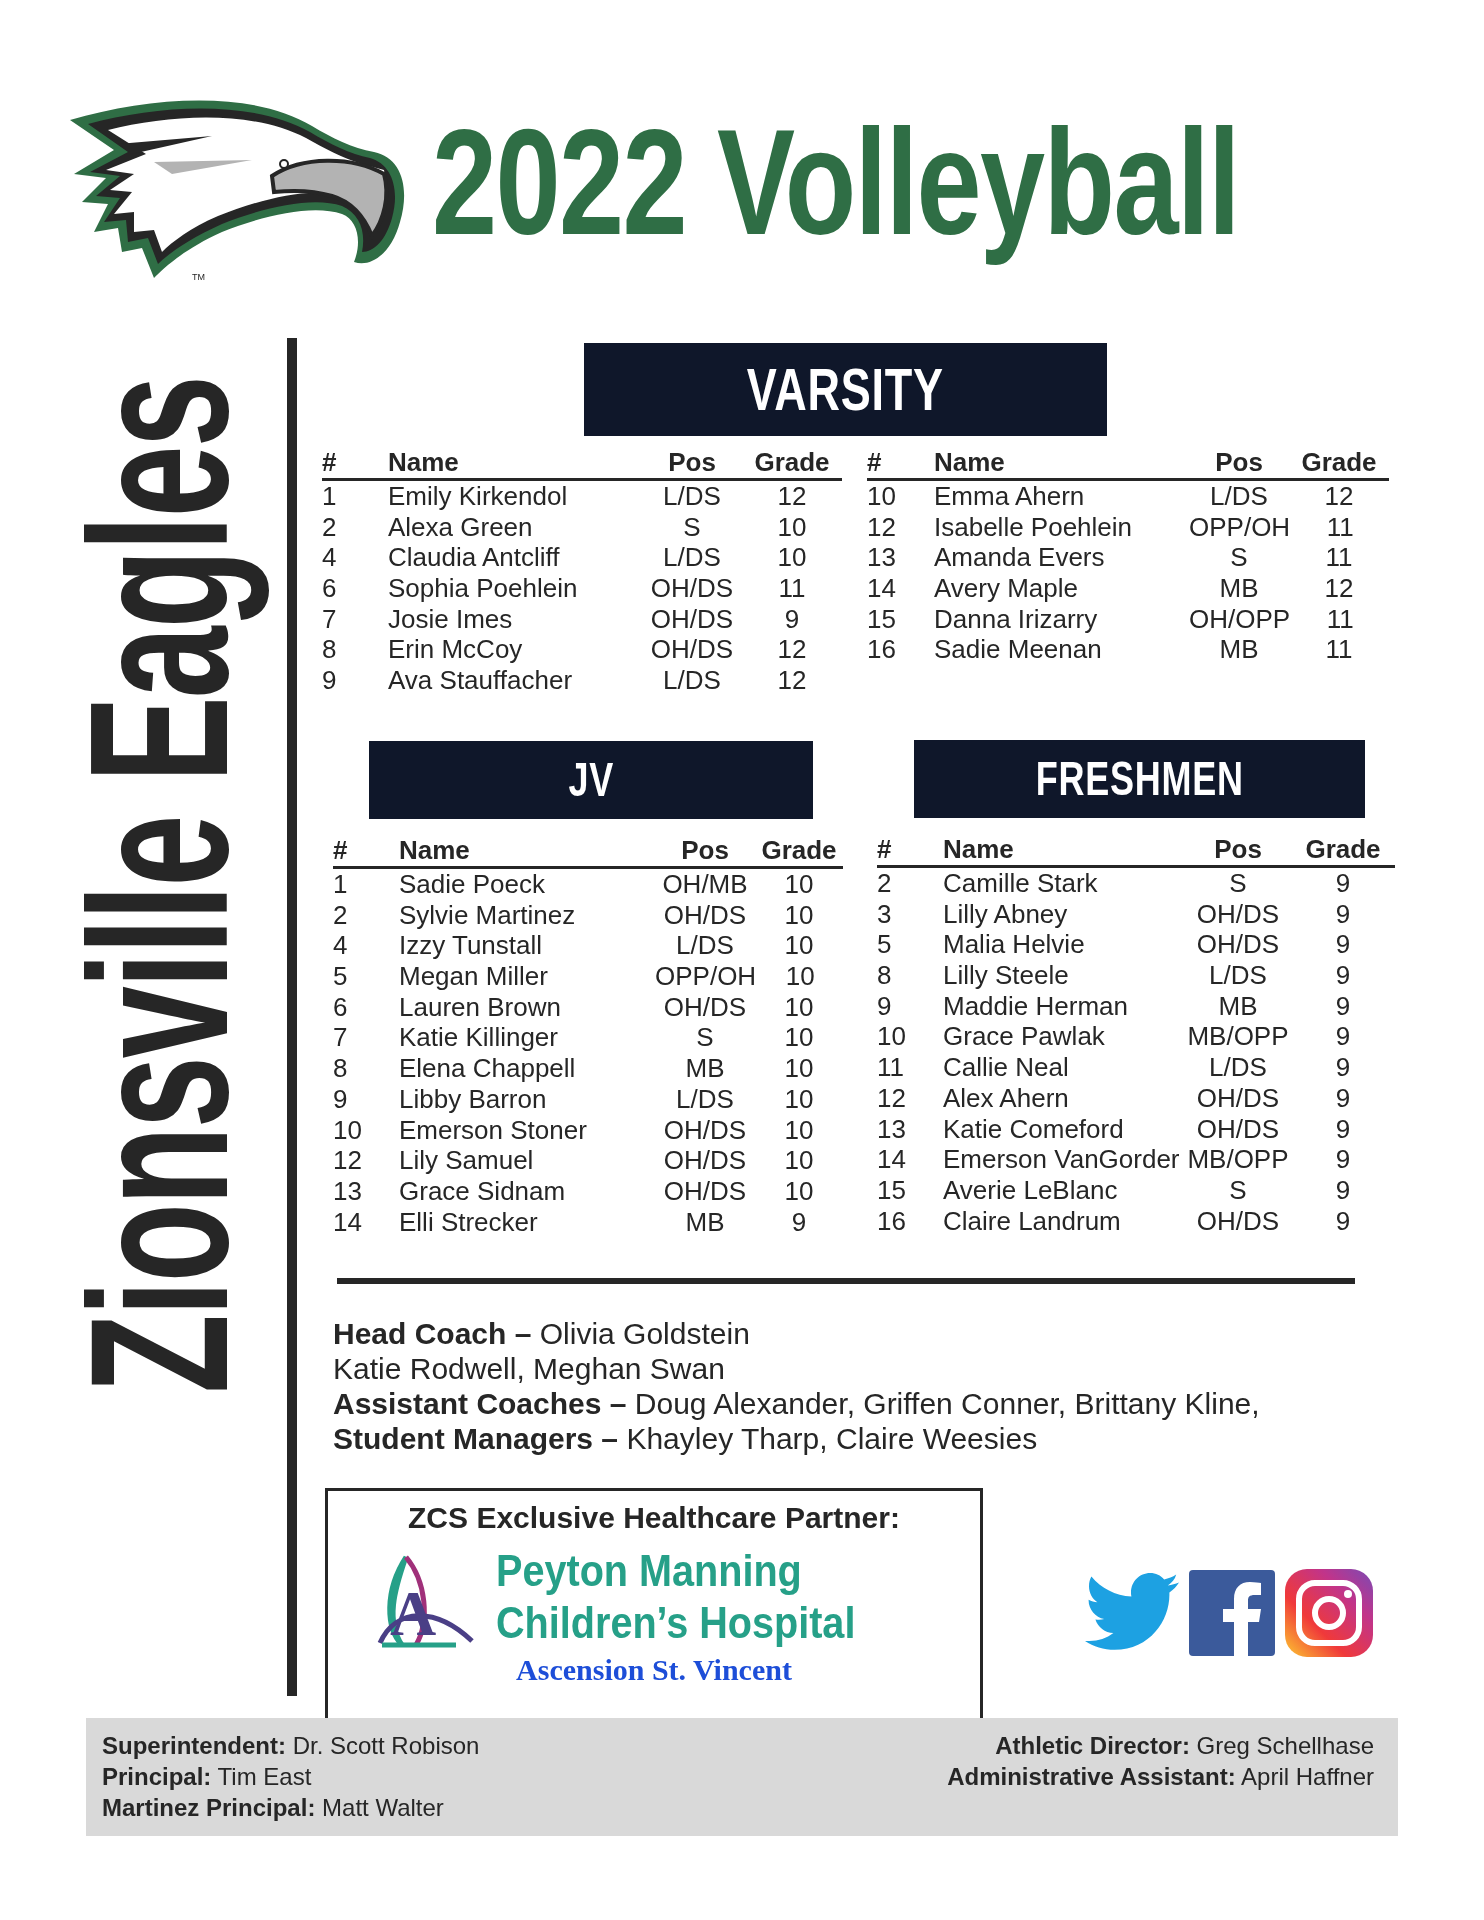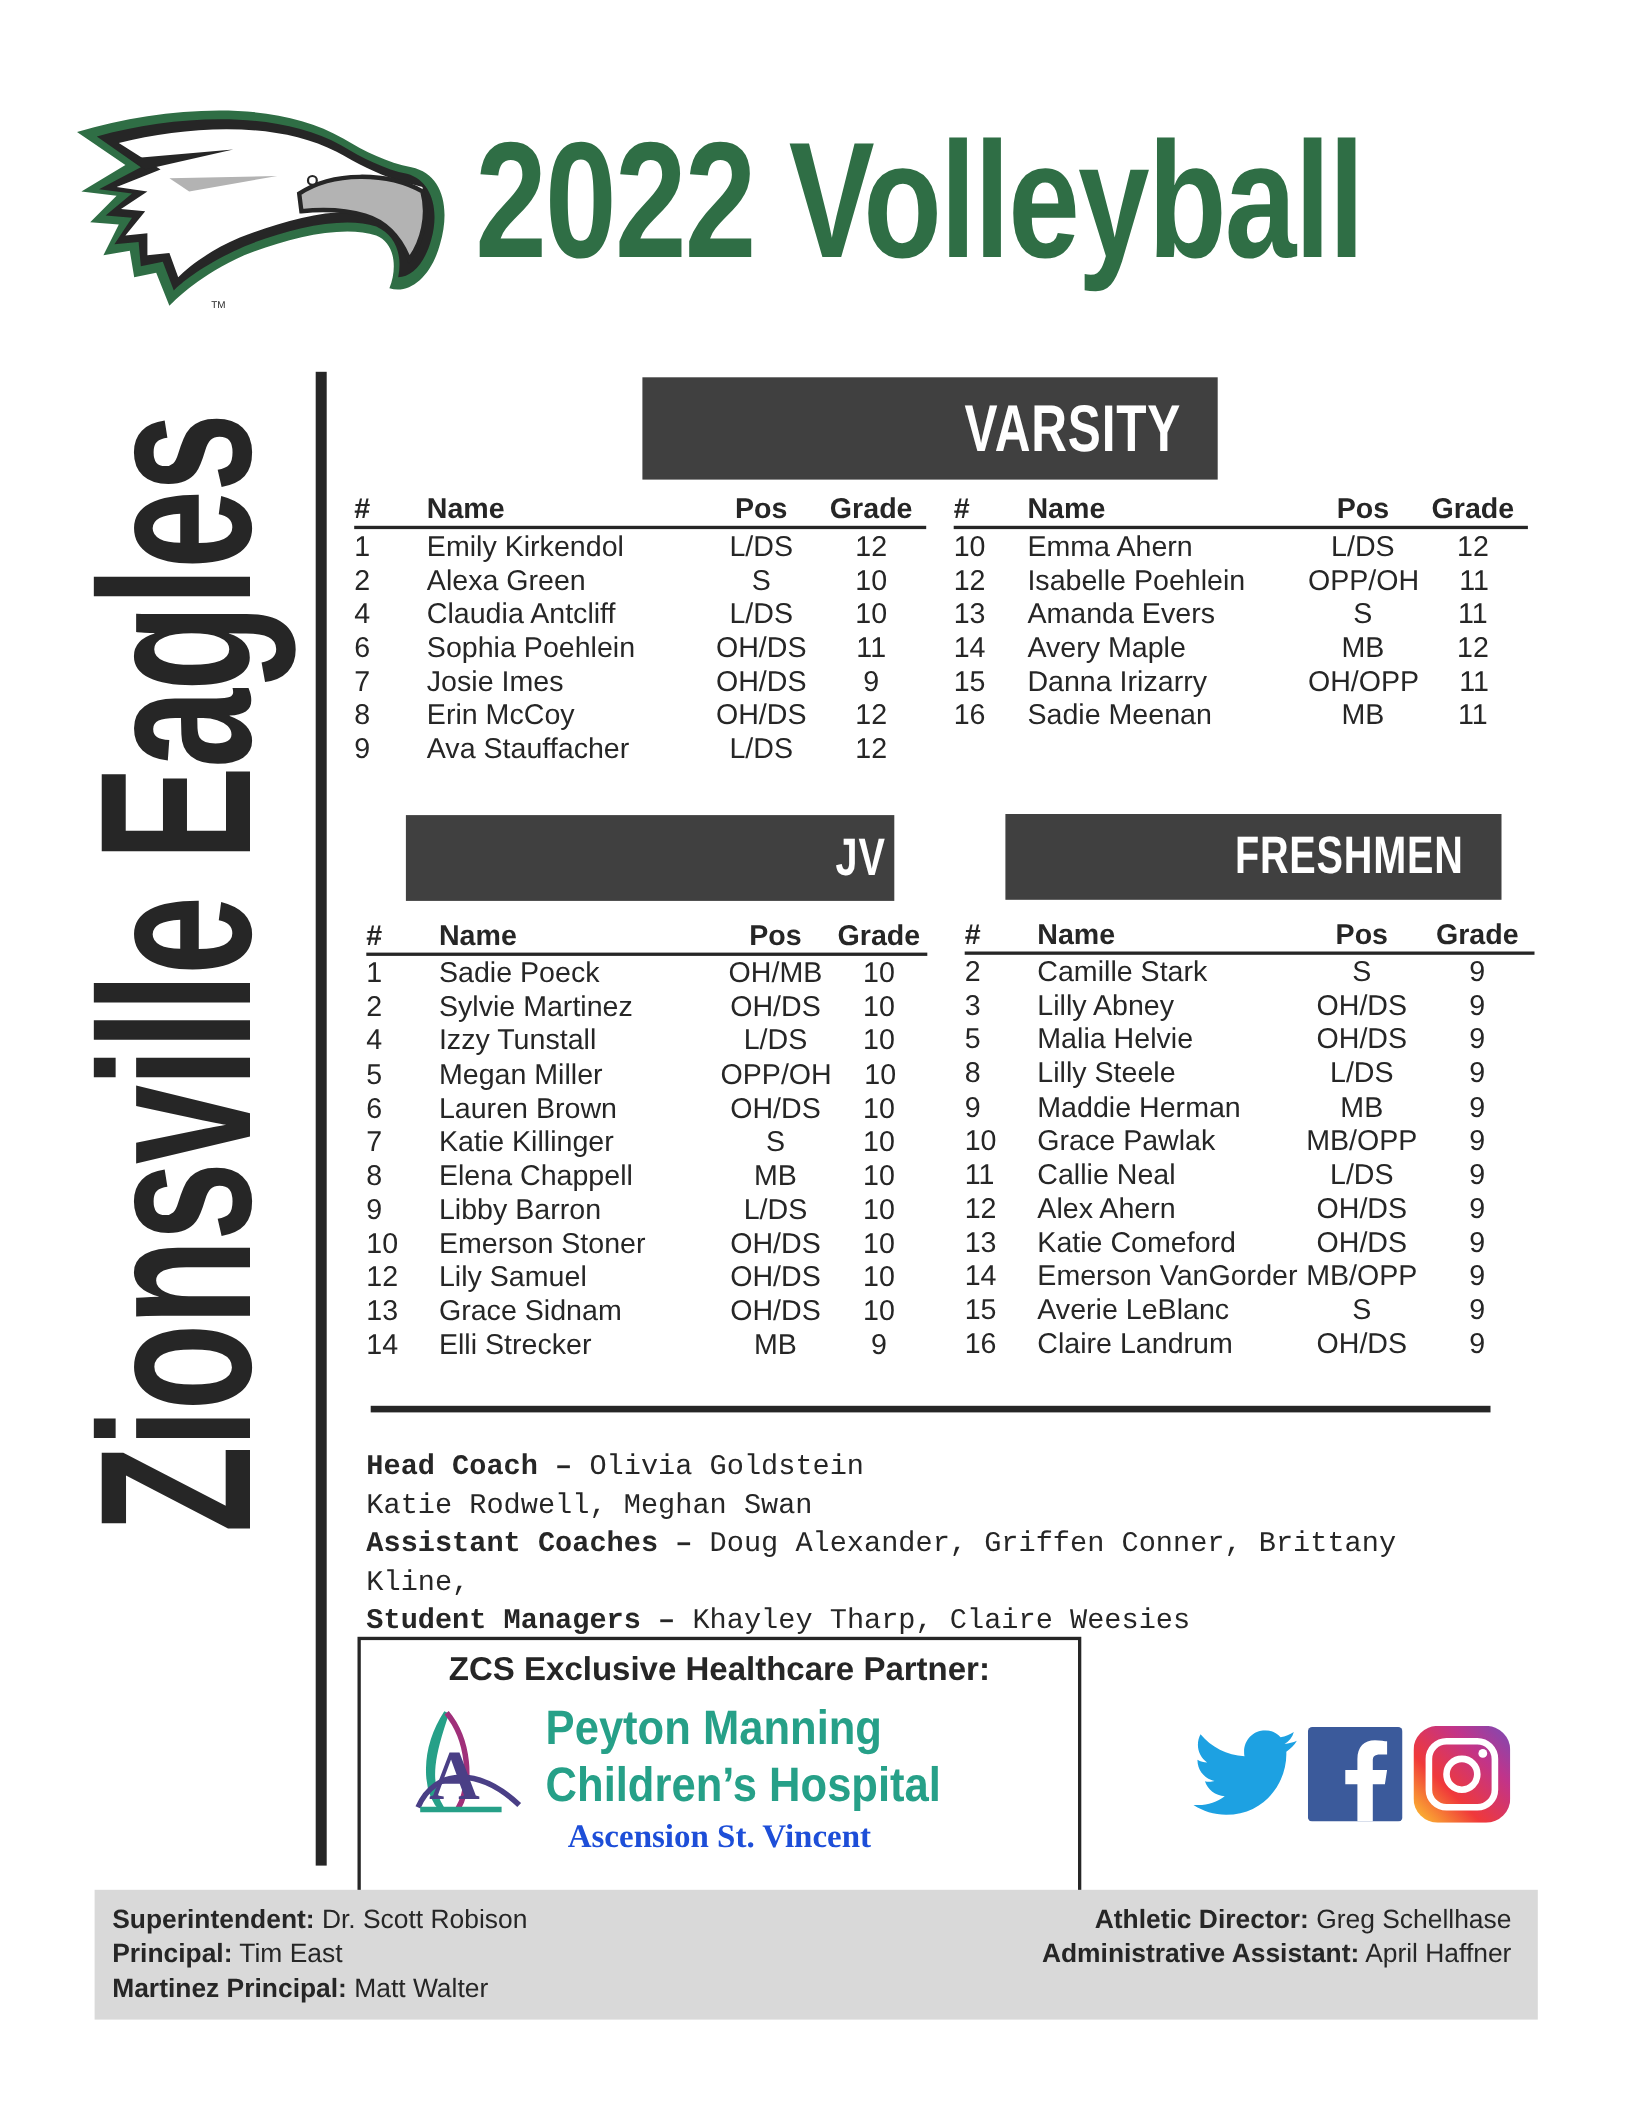--- a/index.html
+++ b/index.html
@@ -17,21 +17,21 @@
   .side-wrap { left:70px; top:335px; width:180px; height:1320px; }
   .side-title { position:absolute; left:0; top:0; width:1320px; height:180px;
                 transform-origin:0 0; transform:translate(0,1320px) rotate(-90deg);
                 font-family:"Liberation Sans", sans-serif; font-weight:bold; font-size:196px;
                 line-height:180px; color:#262626; white-space:nowrap; text-align:center;
                 letter-spacing:-3px; }
   .side-title span { display:inline-block; transform:scaleX(0.66); transform-origin:center; }
   .side-rule { left:287px; top:338px; width:10px; height:1358px; background:#262626; }
 
   
-  .banner { background:#404040; color:#fff; font-weight:bold; text-align:right;
+  .banner { background:#0f172a; color:#fff; font-weight:bold; text-align:center;
             font-family:"Liberation Sans", sans-serif; }
   .banner span { display:inline-block; transform:scaleX(0.75); letter-spacing:1px; }
   .b-varsity { left:584px; top:343px; width:523px; height:93px; font-size:60px; line-height:93px; }
   .b-jv { left:369px; top:741px; width:444px; height:78px; font-size:48px; line-height:78px; }
   .b-fresh { left:914px; top:740px; width:451px; height:78px; font-size:48px; line-height:78px; }
 
   
   .roster { font-size:26px; line-height:30.7px; }
   .roster .hdr { display:flex; font-weight:bold; border-bottom:3px solid #262626; line-height:28px; height:30px; }
   .roster .row { display:flex; height:30.7px; }
@@ -40,21 +40,21 @@
   .c-pos { flex:0 0 var(--cp); text-align:center; white-space:nowrap; }
   .c-grade { flex:0 0 var(--cg); text-align:center; }
 
   .r-v1 { left:322px; top:448px; --cn:66px; --cm:254px; --cp:100px; --cg:100px; width:520px; }
   .r-v2 { left:867px; top:448px; --cn:67px; --cm:255px; --cp:100px; --cg:100px; width:522px; }
   .r-jv { left:333px; top:836px; --cn:66px; --cm:256px; --cp:100px; --cg:88px; width:510px; }
   .r-fr { left:877px; top:835px; --cn:66px; --cm:242px; --cp:106px; --cg:104px; width:518px; }
 
   
   .divider { left:337px; top:1278px; width:1018px; height:6px; background:#262626; }
-  .staff { left:333px; top:1316px; font-size:26px; line-height:35px; width:1000px;font-family:Liberation Mono, monospace; }
+  .staff { left:333px; top:1316px; font-size:30px; line-height:35px; width:1000px; }
   .staff b { font-weight:bold; }
 
   
   .sponsor { left:325px; top:1488px; width:658px; height:276px; border:3px solid #262626; box-sizing:border-box; }
   .sp-head { position:absolute; left:0; right:0; top:10px; text-align:center; font-weight:bold; font-size:30px; color:#262626; }
   .sp-logo { position:absolute; left:48px; top:60px; width:100px; height:100px; }
   .sp-name { position:absolute; left:168px; top:54px; font-weight:bold; font-size:44px; line-height:52px; color:#26a088; white-space:nowrap; }
   .sp-name div { transform:scaleX(0.9); transform-origin:left; }
   .sp-sub { position:absolute; left:0; right:0; top:162px; text-align:center; font-family:"Liberation Serif", serif; font-weight:bold; font-size:30px; color:#1d4ed8; }
 

